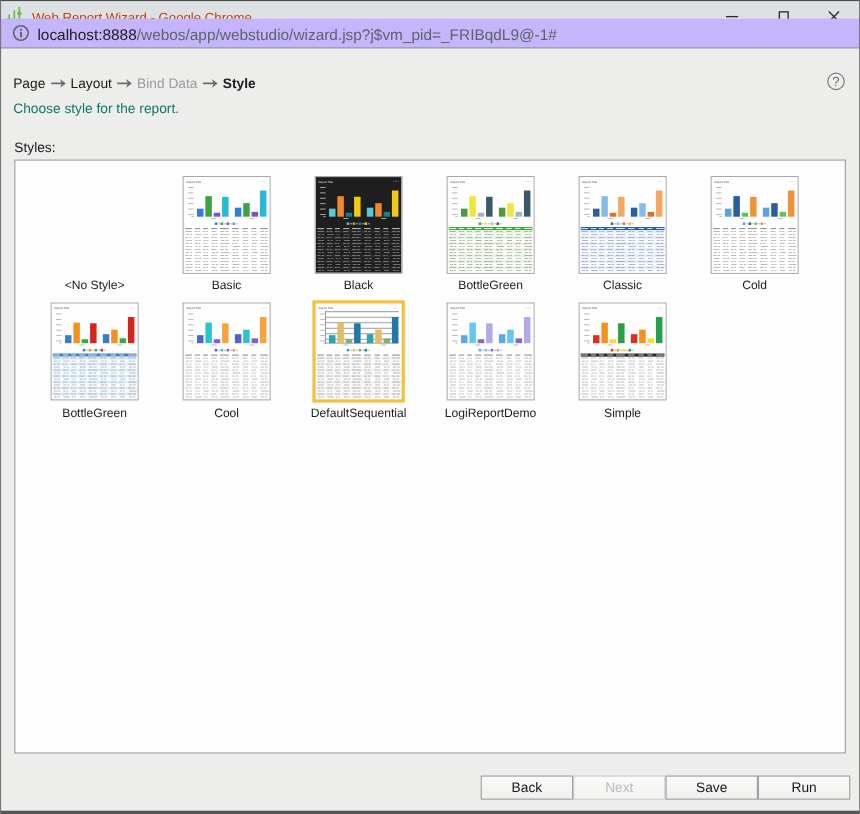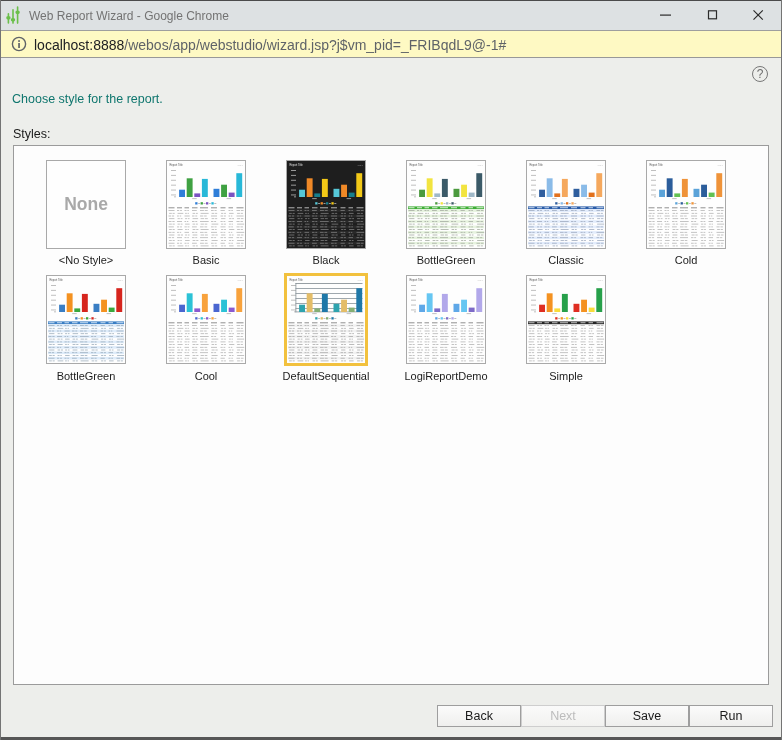--- a/index.html
+++ b/index.html
@@ -1,21 +1,21 @@
 <!DOCTYPE html>
 <html><head><meta charset="utf-8"><style>
 *{margin:0;padding:0;box-sizing:border-box}
 html,body{width:782px;height:740px;font-family:"Liberation Sans",sans-serif;overflow:hidden}
 .win{position:relative;width:782px;height:740px;background:#edeeeb}
 .brd{position:absolute;background:#747474;z-index:50}
 .titlebar{position:absolute;left:0;top:1px;width:782px;height:30px;background:#dde1e3;border-bottom:1px solid #9e9e9e}
-.titlebar .ttext{position:absolute;left:29px;top:8px;font-size:12px;color:#737373}
+.titlebar .ttext{position:absolute;left:29px;top:8px;font-size:12px;color:#c2410c}
 .ticon{position:absolute;left:5px;top:4px}
 .winbtn{position:absolute;top:0;height:29px}
-.urlbar{position:absolute;left:0;top:31px;width:782px;height:27px;background:#fef9c3;border-bottom:1px solid #989898}
+.urlbar{position:absolute;left:0;top:17px;width:782px;height:27px;background:#c4b5fd;border-bottom:1px solid #989898}
 .urltext{position:absolute;left:34px;top:6px;font-size:14px;color:#202124}
 .urltext .g{color:#5f6368}
 .crumbs{position:absolute;left:12px;top:69px;font-size:12.5px;color:#1a1a1a}
 .crumbs .gray{color:#9b9b9b}
 .crumbs svg.arr{margin:0 1px;vertical-align:-1px}
 .subtitle{position:absolute;left:12px;top:92px;font-size:12.5px;color:#0f766e}
 .styleslbl{position:absolute;left:13px;top:127px;font-size:12.5px;color:#1a1a1a}
 .sbox{position:absolute;left:13px;top:145px;width:756px;height:540px;background:#fdfdfd;border:1px solid #9b9b9b}
 .thumb{position:absolute;width:80px;height:89px;border:1px solid #a9a9a9;background:#fefefe}
 .thumb svg{display:block}
@@ -57,27 +57,34 @@
       </svg>
  </div>
  <div class="urlbar">
   <svg style="position:absolute;left:11px;top:5px" width="16" height="16" viewBox="0 0 16 16">
     <circle cx="8" cy="8" r="6.6" fill="none" stroke="#5f6368" stroke-width="1.4"></circle>
     <rect x="7.2" y="4.2" width="1.7" height="1.7" fill="#5f6368"></rect>
     <rect x="7.2" y="7" width="1.7" height="5" fill="#5f6368"></rect>
   </svg>
   <div class="urltext">localhost:8888<span class="g">/webos/app/webstudio/wizard.jsp?j$vm_pid=_FRIBqdL9@-1#</span></div>
  </div>
+ <div class="crumbs">Page <svg class="arr" width="14" height="10" viewBox="0 0 14 10">
+        <line x1="0.5" y1="4.8" x2="11" y2="4.8" stroke="#6e6e6e" stroke-width="1.5"></line>
+        <path d="M8.6 0.9 L13.9 4.8 L8.6 8.7 L10.2 4.8 Z" fill="#6e6e6e"></path>
+      </svg> Layout <svg class="arr" width="14" height="10" viewBox="0 0 14 10">
+        <line x1="0.5" y1="4.8" x2="11" y2="4.8" stroke="#6e6e6e" stroke-width="1.5"></line>
+        <path d="M8.6 0.9 L13.9 4.8 L8.6 8.7 L10.2 4.8 Z" fill="#6e6e6e"></path>
+      </svg> <span class="gray">Bind Data</span> <svg class="arr" width="14" height="10" viewBox="0 0 14 10">
+        <line x1="0.5" y1="4.8" x2="11" y2="4.8" stroke="#6e6e6e" stroke-width="1.5"></line>
+        <path d="M8.6 0.9 L13.9 4.8 L8.6 8.7 L10.2 4.8 Z" fill="#6e6e6e"></path>
+      </svg> <b>Style</b></div>
  <div class="helpq">?</div>
  <div class="subtitle">Choose style for the report.</div>
  <div class="styleslbl">Styles:</div>
  <div class="sbox"></div>
-<div class="thumb none" style="left:46px;top:160px">
-      <span>None</span>
-    </div>
     <div class="tlabel" style="left:6px;top:254px">&lt;No Style&gt;</div>
 <div class="thumb" style="left:166px;top:160px">
       <svg width="78" height="87" viewBox="0 0 78 87">
         <rect x="0" y="0" width="78" height="87" fill="#fefefe"></rect>
         <text x="2.5" y="5.0" font-family="Liberation Sans, sans-serif" font-size="2.6" fill="#555">Report Title</text>
         <text x="75.5" y="4.5" text-anchor="end" font-family="Liberation Sans, sans-serif" font-size="2.0" fill="#b8b8b8">1 of 1</text>
         <rect x="4.0" y="9.0" width="5.0" height="0.9" fill="#b8b8b8"></rect>
         <rect x="4.0" y="13.9" width="5.0" height="0.9" fill="#b8b8b8"></rect>
         <rect x="4.0" y="18.8" width="5.0" height="0.9" fill="#b8b8b8"></rect>
         <rect x="4.0" y="23.7" width="5.0" height="0.9" fill="#b8b8b8"></rect>

